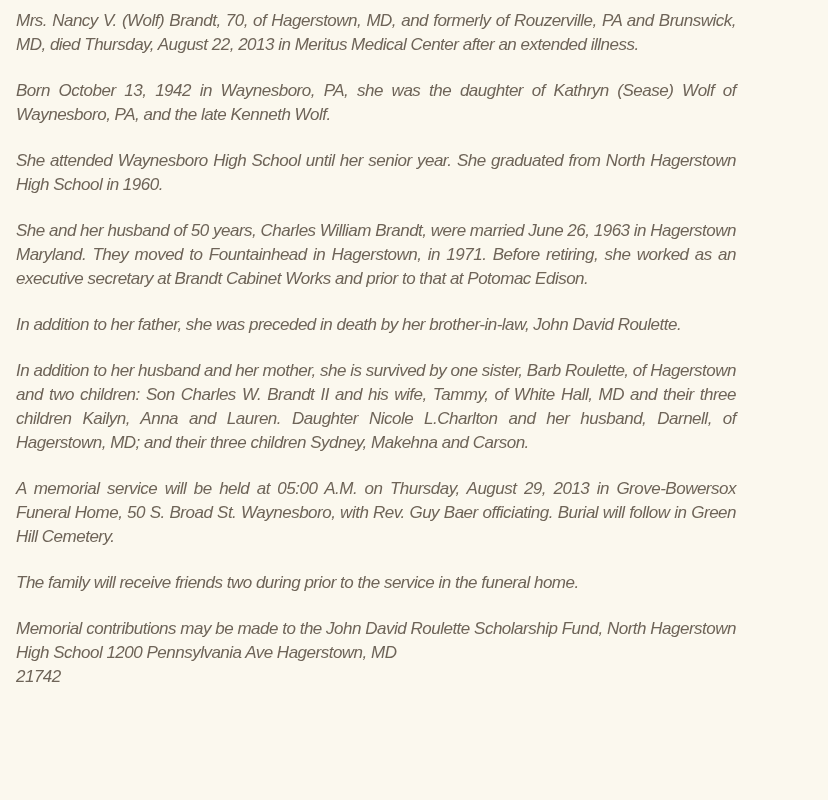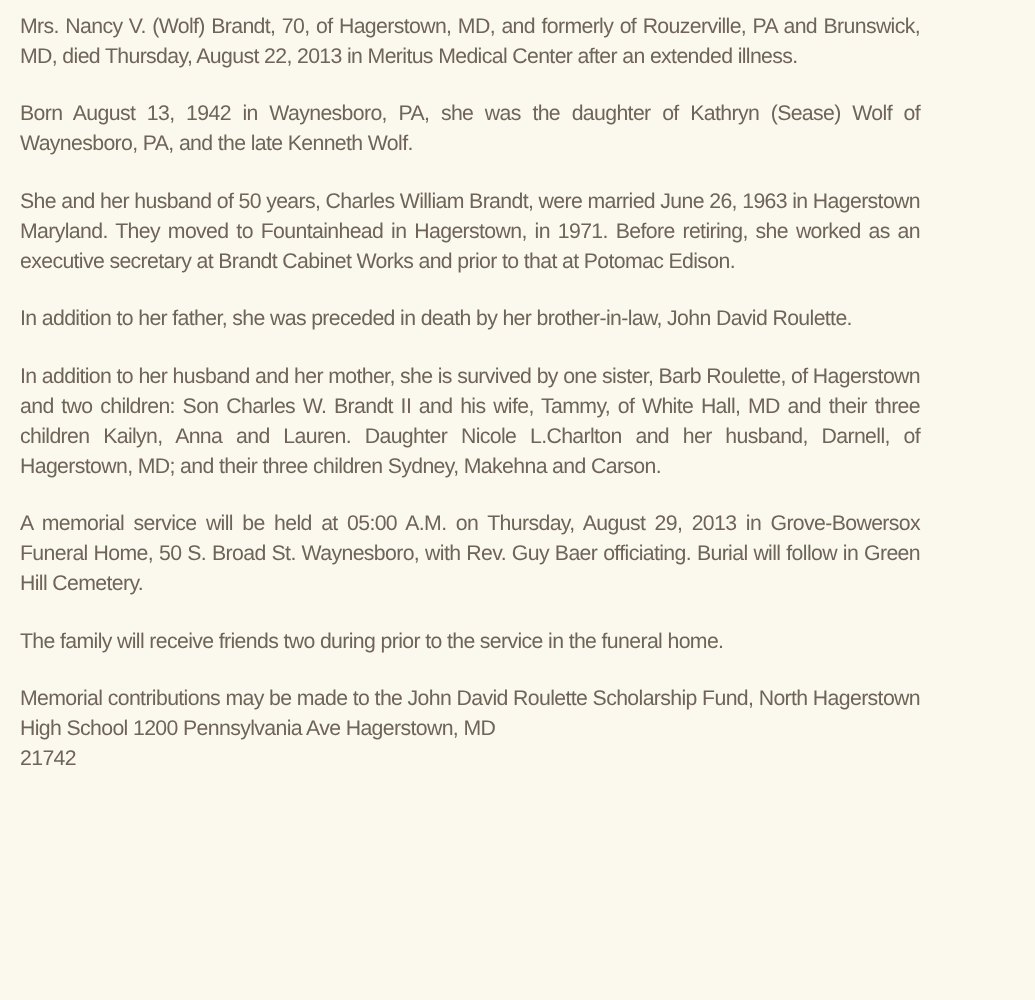--- a/index.html
+++ b/index.html
@@ -10,20 +10,21 @@
     background: var(--bg, #fbf8ee);
     font-family: "Liberation Sans", "DejaVu Sans", sans-serif;
   }
   .page {
     width: 752px;
     height: 800px;
     box-sizing: border-box;
     padding: 9px 16px 0 16px;
     overflow: hidden;
     background: var(--bg, #fbf8ee);
+    font-style: italic;
   }
   .obituary p {
     margin: 0 0 22px 0;
     font-size: 17px;
     line-height: 24px;
     font-stretch: condensed;
     letter-spacing: -0.5px;
     color: var(--fg, #6e6458);
     text-align: justify;
     white-space: pre-line; 
@@ -31,21 +32,22 @@
   .obituary p:last-child {
     margin-bottom: 12px;
   }
 </style>
 </head>
 <body>
 
 <div class="page">
   <article class="obituary">
     <p>Mrs. Nancy V. (Wolf) Brandt, 70, of Hagerstown, MD, and formerly of Rouzerville, PA and Brunswick, MD, died Thursday, August 22, 2013 in Meritus Medical Center after an extended illness.</p>
-    <p>Born August 13, 1942 in Waynesboro, PA, she was the daughter of Kathryn (Sease) Wolf of Waynesboro, PA, and the late Kenneth Wolf.</p>
+    <p>Born October 13, 1942 in Waynesboro, PA, she was the daughter of Kathryn (Sease) Wolf of Waynesboro, PA, and the late Kenneth Wolf.</p>
+    <p>She attended Waynesboro High School until her senior year. She graduated from North Hagerstown High School in 1960.</p>
     <p>She and her husband of 50 years, Charles William Brandt, were married June 26, 1963 in Hagerstown Maryland. They moved to Fountainhead in Hagerstown, in 1971. Before retiring, she worked as an executive secretary at Brandt Cabinet Works and prior to that at Potomac Edison.</p>
     <p>In addition to her father, she was preceded in death by her brother-in-law, John David Roulette.</p>
     <p>In addition to her husband and her mother, she is survived by one sister, Barb Roulette, of Hagerstown and two children: Son Charles W. Brandt II and his wife, Tammy, of White Hall, MD and their three children Kailyn, Anna and Lauren. Daughter Nicole L.Charlton and her husband, Darnell, of Hagerstown, MD; and their three children Sydney, Makehna and Carson.</p>
     <p>A memorial service will be held at 05:00 A.M. on Thursday, August 29, 2013 in Grove-Bowersox Funeral Home, 50 S. Broad St. Waynesboro, with Rev. Guy Baer officiating. Burial will follow in Green Hill Cemetery.</p>
     <p>The family will receive friends two during prior to the service in the funeral home.</p>
     <p>Memorial contributions may be made to the John David Roulette Scholarship Fund, North Hagerstown High School 1200 Pennsylvania Ave Hagerstown, MD
 21742</p>
   </article>
 </div>
 

